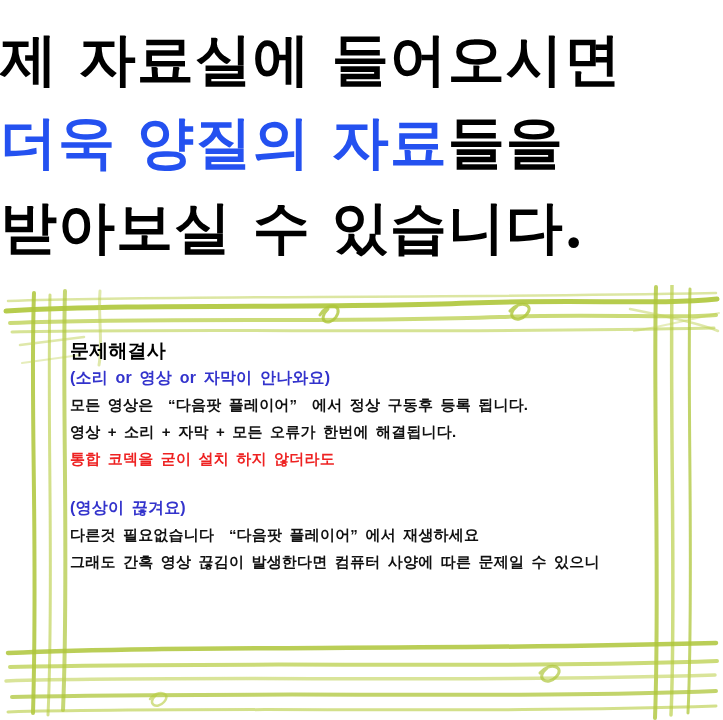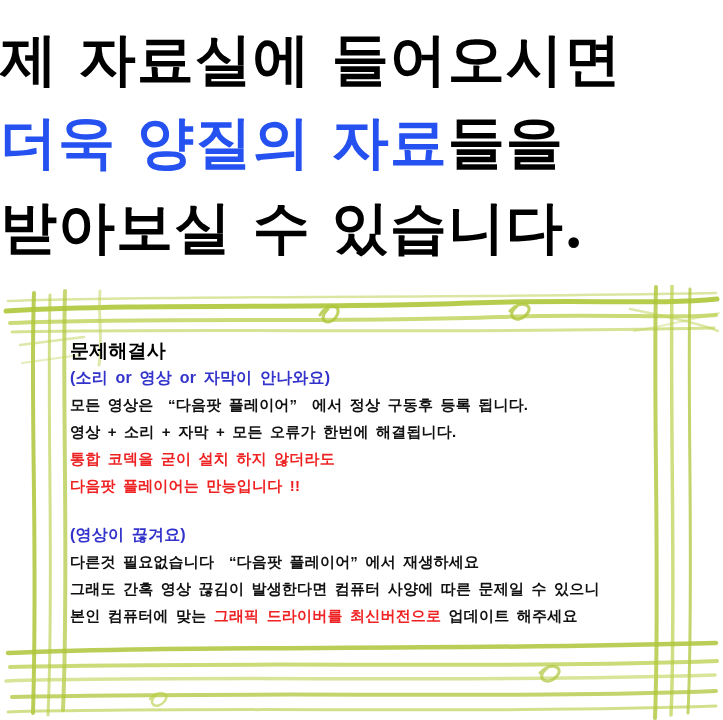--- a/index.html
+++ b/index.html
@@ -77,20 +77,18 @@
     <path d="M540,388 c10,-12 26,-6 16,4 c-8,9 -22,2 -9,-9" stroke="#aec63a" stroke-width="3" opacity="0.7"></path>
     <path d="M150,414 c8,-10 22,-6 14,3 c-7,8 -18,2 -8,-7" stroke="#b5cc3e" stroke-width="2.5" opacity="0.6"></path>
   </svg>
 
   <div class="box-content">
     <div class="box-title">문제해결사</div>
     <div class="sec-heading">(소리 or 영상 or 자막이 안나와요)</div>
     <div class="body-line">모든 영상은  “다음팟 플레이어”  에서 정상 구동후 등록 됩니다.</div>
     <div class="body-line">영상 + 소리 + 자막 + 모든 오류가 한번에 해결됩니다.</div>
     <div class="warn-line">통합 코덱을 굳이 설치 하지 않더라도</div>
-    <div class="warn-line">다음팟 플레이어는 만능입니다 !!</div>
     <div class="sec-gap"></div>
     <div class="sec-heading">(영상이 끊겨요)</div>
     <div class="body-line">다른것 필요없습니다  “다음팟 플레이어” 에서 재생하세요</div>
     <div class="body-line">그래도 간혹 영상 끊김이 발생한다면 컴퓨터 사양에 따른 문제일 수 있으니</div>
-    <div class="body-line"><span>본인 컴퓨터에 맞는 </span><span class="red-inline">그래픽 드라이버를 최신버전으로</span><span> 업데이트 해주세요</span></div>
   </div>
 </div>
 
 </body></html>

